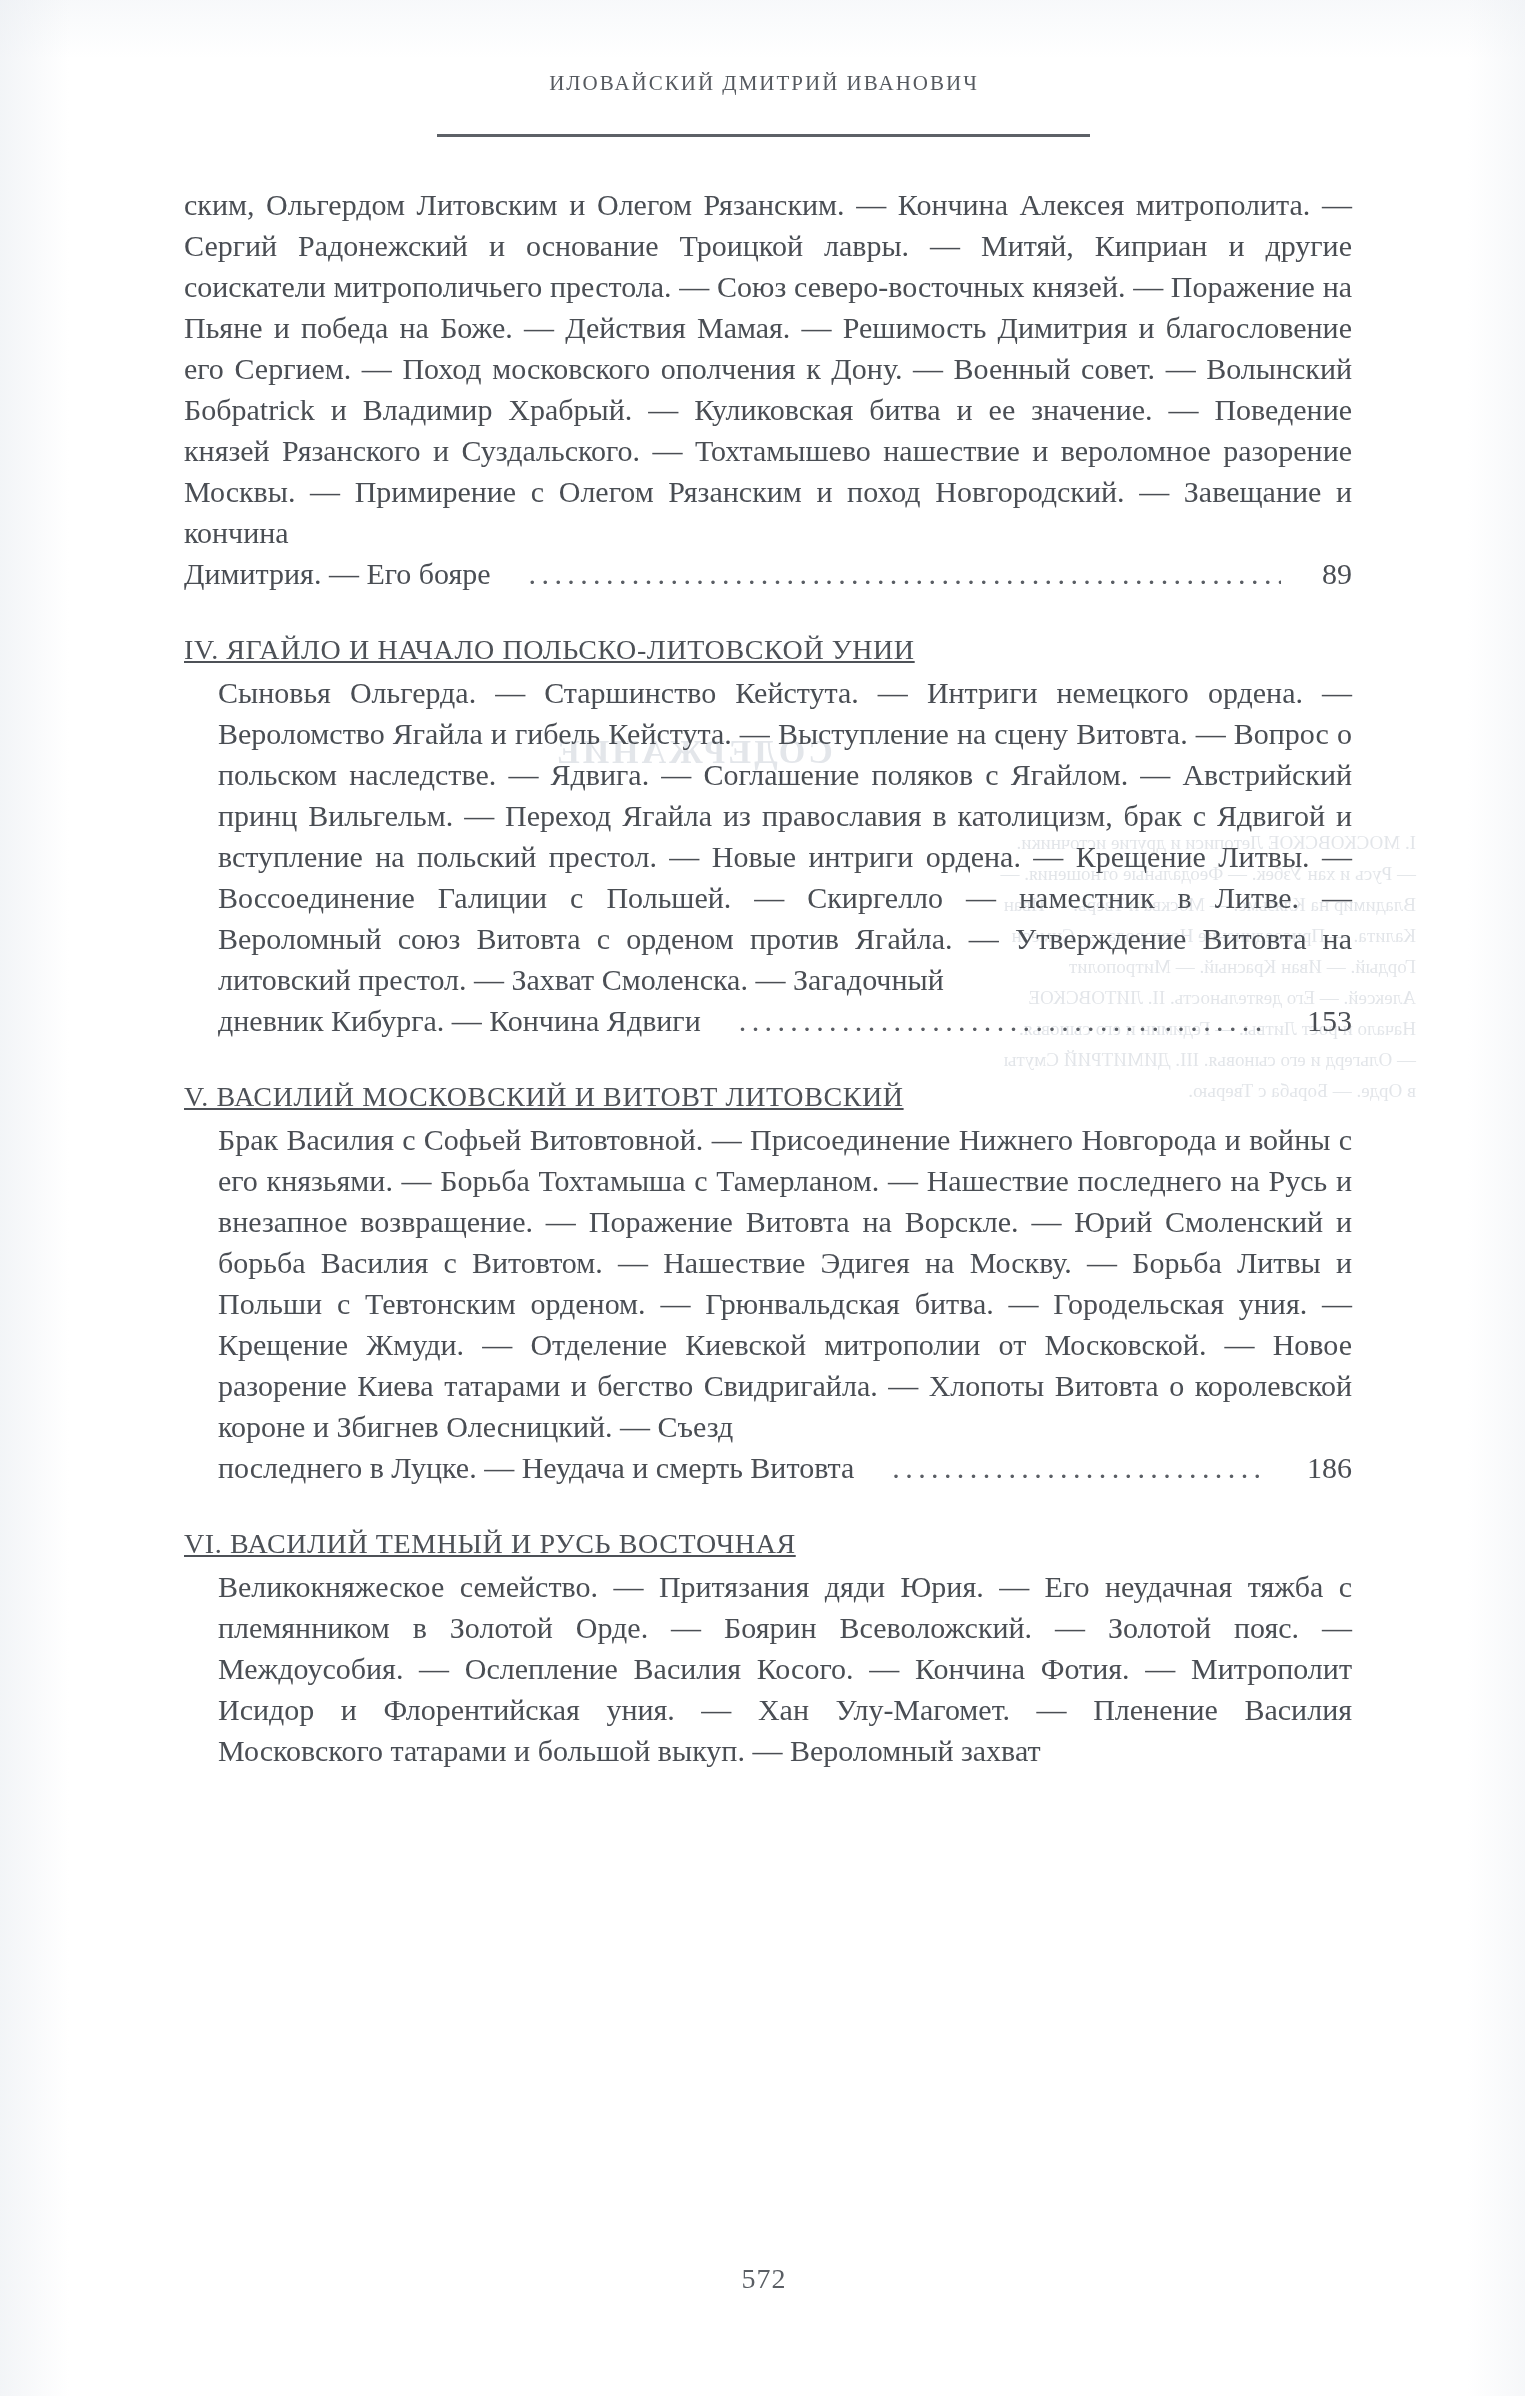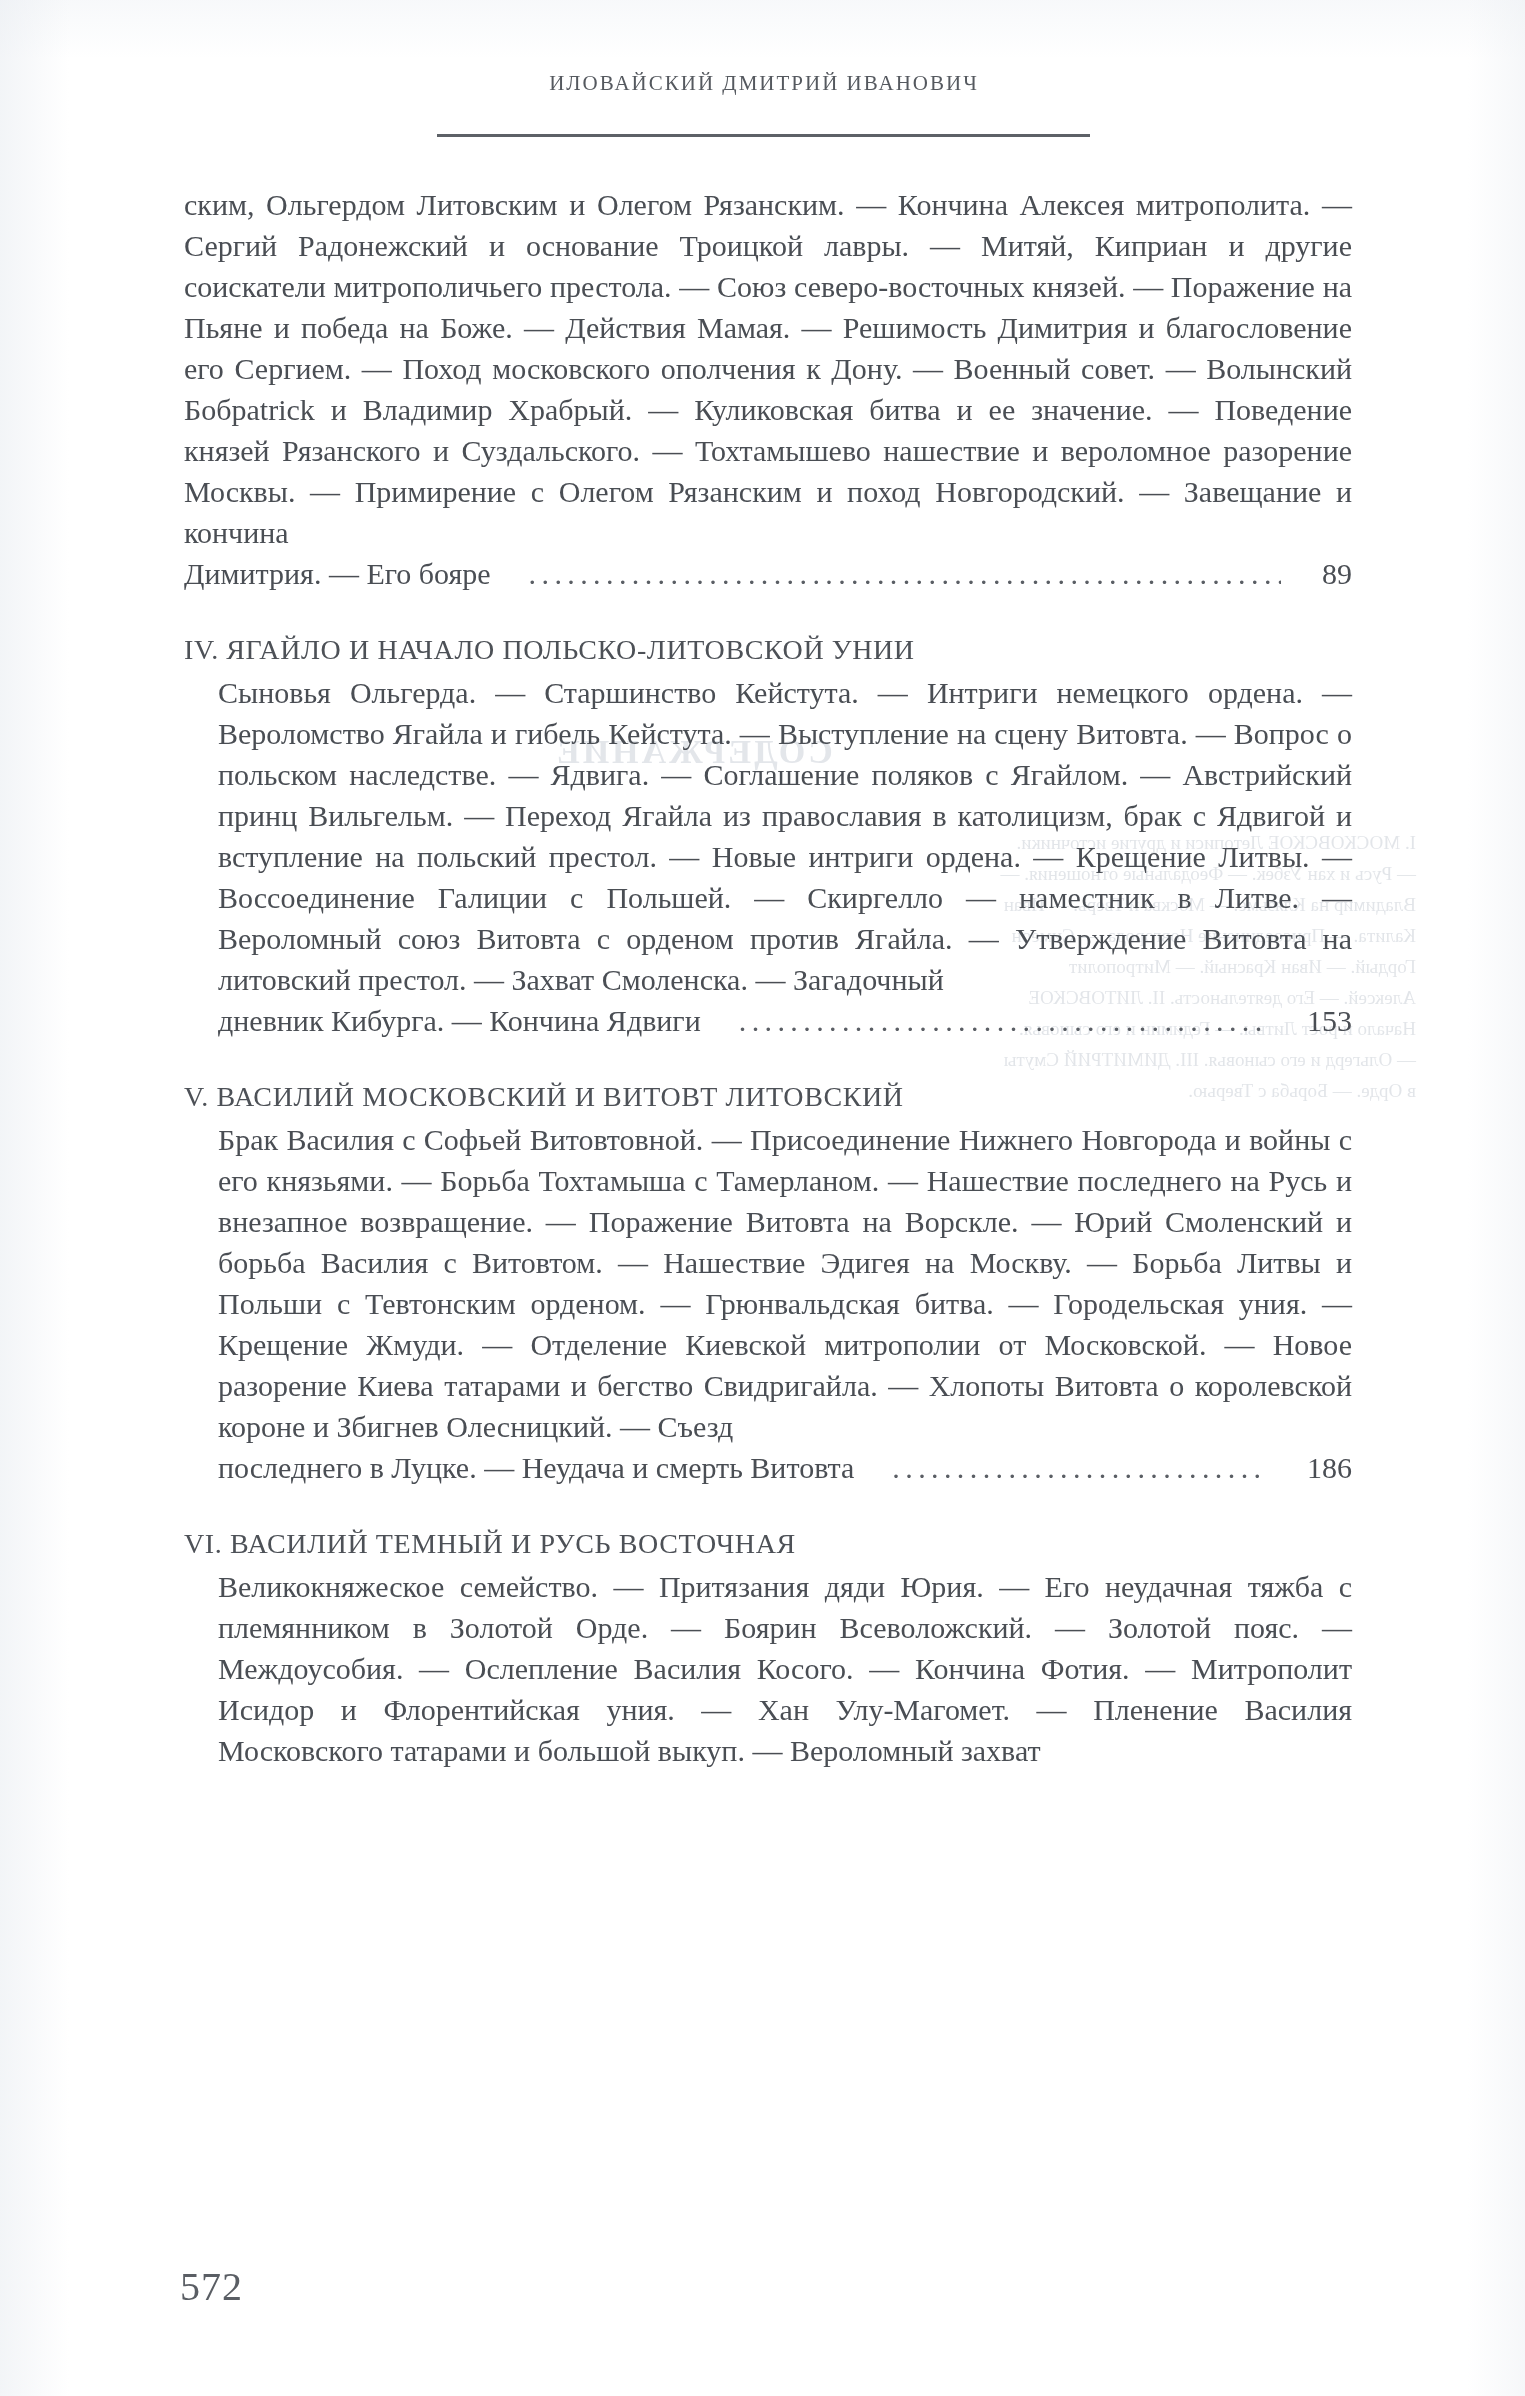--- a/index.html
+++ b/index.html
@@ -97,20 +97,21 @@
   .entry { margin: 0 0 6px 0; }
 
   .entry-heading {
     font-size: 28px;
     letter-spacing: 0.6px;
     color: #4d5157;
     margin: 0 0 2px 0;
     padding-left: 0px;
     line-height: 40px;
     white-space: nowrap;
+    text-decoration: underline;
   }
 
   .entry-body {
     font-size: 30px;
     line-height: 41px;
     color: #4a4e54;
     text-align: justify;
     text-align-last: left;
     margin: 0;
     padding-left: 34px;
@@ -140,22 +141,22 @@
     white-space: nowrap;
     padding-left: 2px;
   }
   .gap-2 { height: 30px; }
 
   .folio {
     position: absolute;
     top: 2263px;
     left: 0;
     width: 1168px;
-    text-align: left;
-    font-size: 40px;
+    text-align: center;
+    font-size: 28px;
     color: #5a5e64;
     letter-spacing: 1px;
   }
 </style>
 </head>
 <body>
 
 <div class="page">
 
   <div class="paper-tint"></div>

